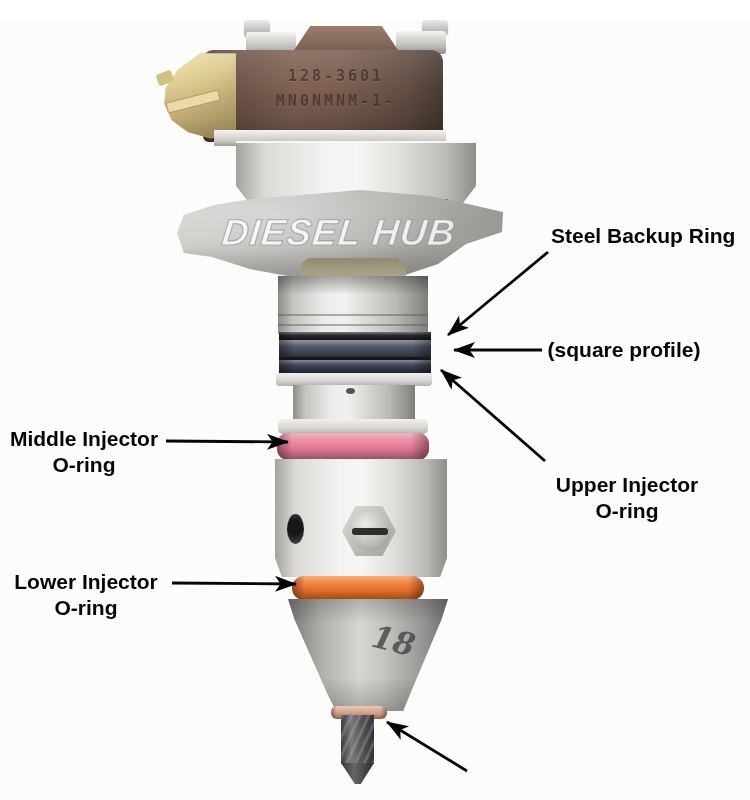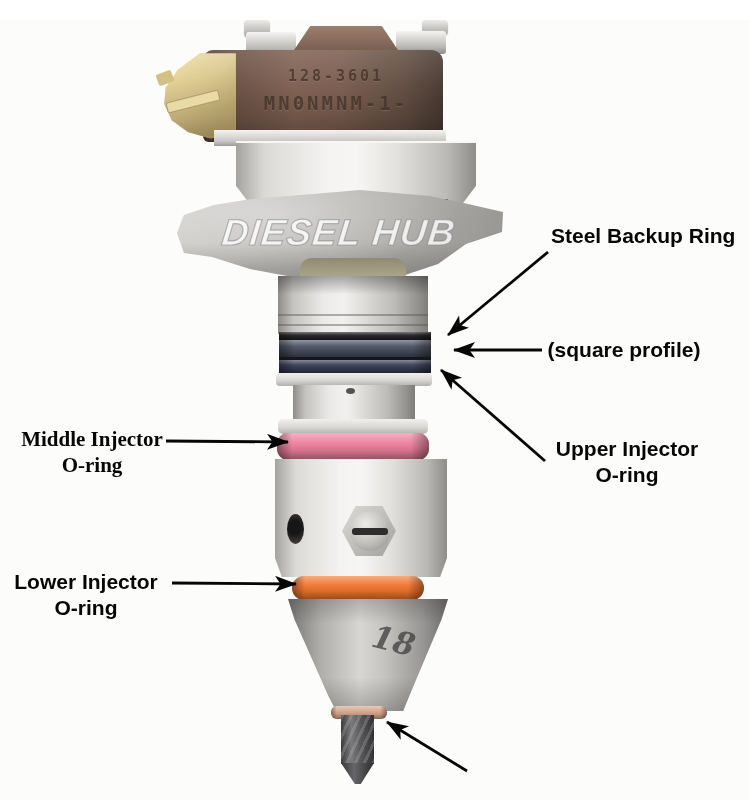--- a/index.html
+++ b/index.html
@@ -32,21 +32,21 @@
   }
   .solenoid::after{content:"";position:absolute;inset:0;border-radius:inherit;
     background:linear-gradient(180deg,rgba(255,255,255,.14),rgba(255,255,255,.02) 40%,rgba(0,0,0,.10) 70%,rgba(0,0,0,.30));}
   .marking{
     position:absolute;left:230px;width:212px;text-align:center;
     font-family:"DejaVu Sans Mono",monospace;font-weight:bold;
     color:rgba(58,41,33,.72);text-shadow:0 1px 0 rgba(255,255,255,.10);
     letter-spacing:3px;z-index:5;
   }
   .marking-1{top:47px;font-size:15px;}
-  .marking-2{top:72px;font-size:19px;}
+  .marking-2{top:72px;font-size:15px;}
   .solenoid-band{left:214px;top:110px;width:232px;height:16px;
     background:linear-gradient(180deg,#f4f3f1,#c9c7c4 70%,#9d9b98);}
   
   .connector{
     left:162px;top:30px;width:76px;height:90px;
     clip-path:polygon(93% 4%,50% 4%,21% 22%,5% 42%,3% 60%,13% 78%,34% 91%,63% 98%,97% 96%,97% 4%);
     background:linear-gradient(135deg,#eddc9f 8%,#dcc98f 45%,#bca873 85%);
   }
   .connector::after{content:"";position:absolute;inset:0;
     background:linear-gradient(180deg,rgba(255,255,255,.25),transparent 30%,rgba(96,76,40,.22) 75%,rgba(70,54,26,.35));}
@@ -122,22 +122,22 @@
     background:repeating-linear-gradient(115deg,rgba(185,185,190,.28) 0 3px,transparent 3px 8px);}
   .tip-cone{left:341px;top:743px;width:33px;height:21px;
     clip-path:polygon(0 0,100% 0,60% 100%,42% 100%);
     background:linear-gradient(90deg,#39393b,#66666a 40%,#2c2c2e);}
   
   .overlay-svg{position:absolute;left:0;top:0;width:750px;height:800px;z-index:60;pointer-events:none;}
   .label{position:absolute;z-index:70;color:#060606;font-weight:bold;font-size:21px;line-height:26px;text-align:center;}
   .label span{display:block;}
   .lbl-steel{left:551px;top:203px;text-align:left;white-space:nowrap;}
   .lbl-cushion{left:524px;top:317px;width:200px;}
-  .lbl-upper{left:528px;top:416px;width:198px;}
-  .lbl-middle{left:8px;top:406px;width:168px;font-family:Liberation Serif, serif;}
+  .lbl-upper{left:528px;top:452px;width:198px;}
+  .lbl-middle{left:0px;top:406px;width:168px;}
   .lbl-lower{left:2px;top:549px;width:168px;}
   .lbl-copper{left:452px;top:737px;width:194px;}
 </style>
 </head>
 <body>
 
 <div id="stage">
 
   <div class="part screw screw-left"></div>
   <div class="part screw screw-right"></div>

